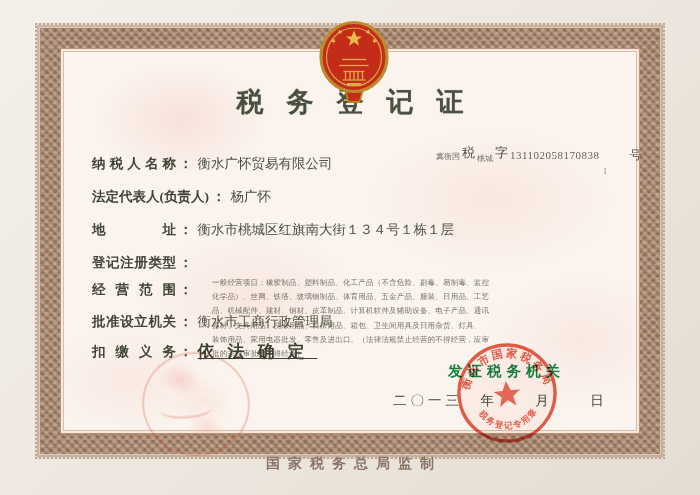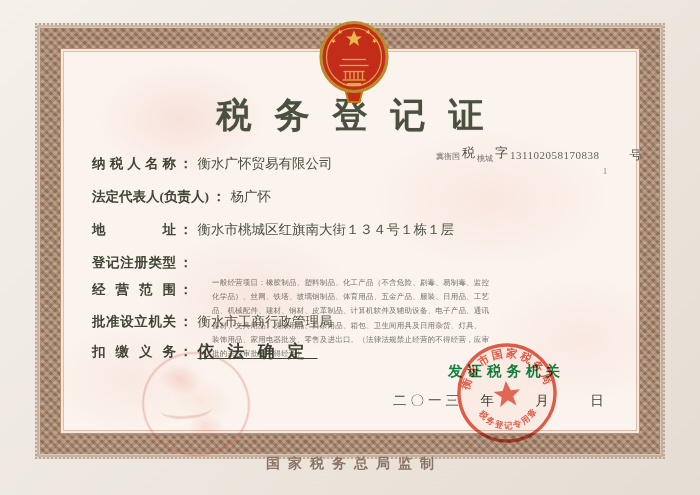--- a/index.html
+++ b/index.html
@@ -35,22 +35,22 @@
       radial-gradient(150px 95px at 190px 250px, rgba(240,193,187,.28), rgba(0,0,0,0) 70%),
       radial-gradient(130px 90px at 520px 290px, rgba(242,198,190,.24), rgba(0,0,0,0) 70%),
       radial-gradient(110px 75px at 70px 330px, rgba(240,195,188,.22), rgba(0,0,0,0) 72%),
       #fbf3ed;
     z-index:2;
   }
 
   .emblem{position:absolute;left:317px;top:20px;width:74px;height:84px;z-index:5;}
 
   .title{
-    position:absolute;top:92px;left:50%;transform:translateX(-50%);
-    white-space:nowrap;font-size:35px;font-weight:700;color:#4a5040;
+    position:absolute;top:84px;left:50%;transform:translateX(-50%);
+    white-space:nowrap;font-size:27px;font-weight:700;color:#4a5040;
     letter-spacing:23px;padding-left:23px;z-index:3;
     text-shadow:0 0 1px rgba(74,80,64,.4);
   }
 
   .serial{
     position:absolute;left:436px;top:146px;z-index:3;display:flex;align-items:baseline;
     color:#5d5d55;white-space:nowrap;text-align:center;
   }
   .serial .sm{font-size:8px;color:#6e6e66;}
   .serial .big{font-size:13px;color:#4f4f47;margin:0 2px;position:relative;top:-2px;}

